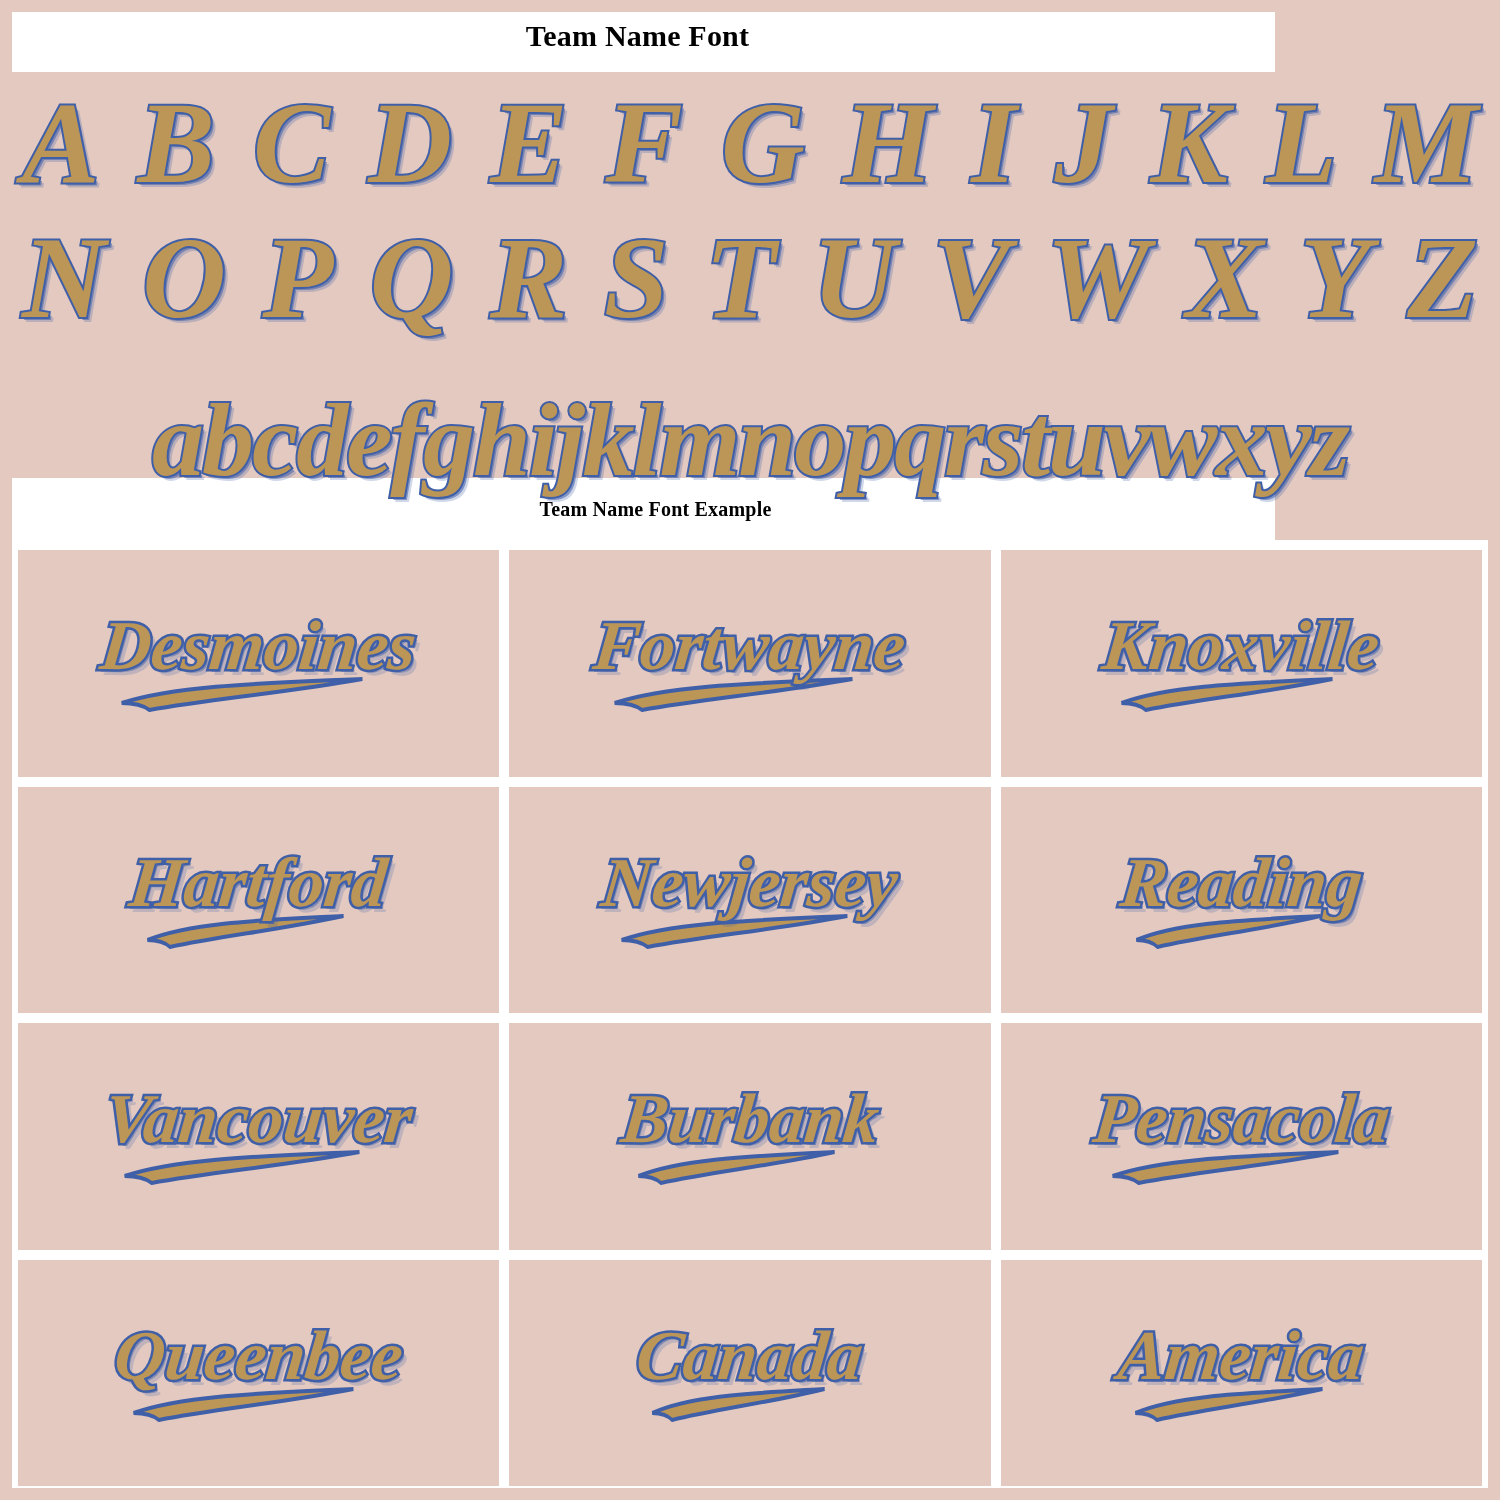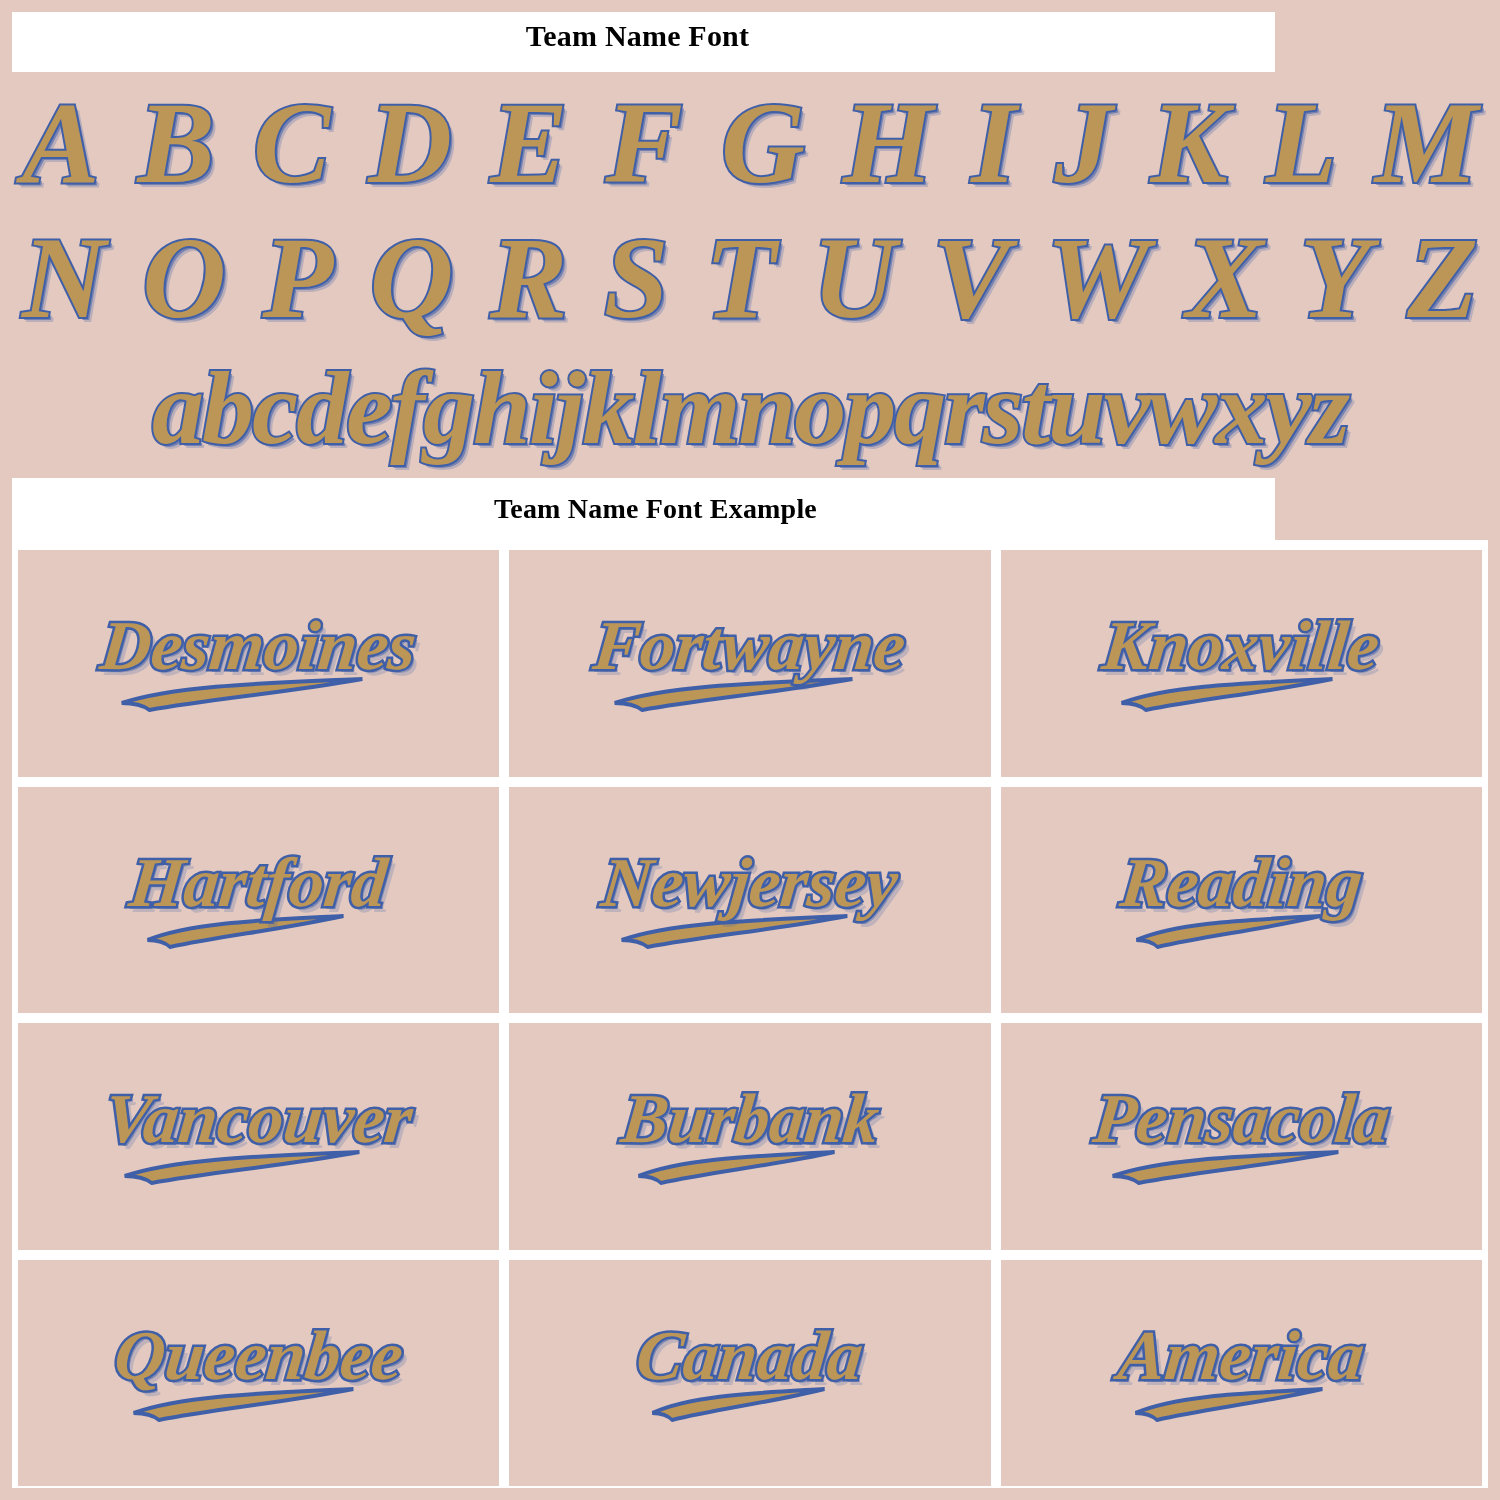--- a/index.html
+++ b/index.html
@@ -30,21 +30,21 @@
     letter-spacing: .2px;
   }
   #band-top {
     height: 72px;
     line-height: 72px;
     font-size: 30px;
   }
   #band-mid {
     height: 62px;
     line-height: 62px;
-    font-size: 28px;
+    font-size: 20px;
     padding-left: 36px;
   }
 
   
   .alpha-panel {
     width: 1500px;
     height: 406px;
     background: #e3c9c0;
     padding: 4px 22px 0 22px;
   }
@@ -66,20 +66,21 @@
   }
   #alpha-row-1, #alpha-row-2 {
     height: 135px;
     font-size: 116px;
   }
   #alpha-row-3 {
     height: 122px;
     font-size: 104px;
     justify-content: center;
     letter-spacing: -2px;
+    margin-top: 32px;
   }
   .alpha-row span { display: inline-block; }
 
   
   .grid {
     width: 1500px;
     height: 960px;
     display: grid;
     grid-template-columns: repeat(3, 1fr);
     grid-template-rows: repeat(4, 1fr);

